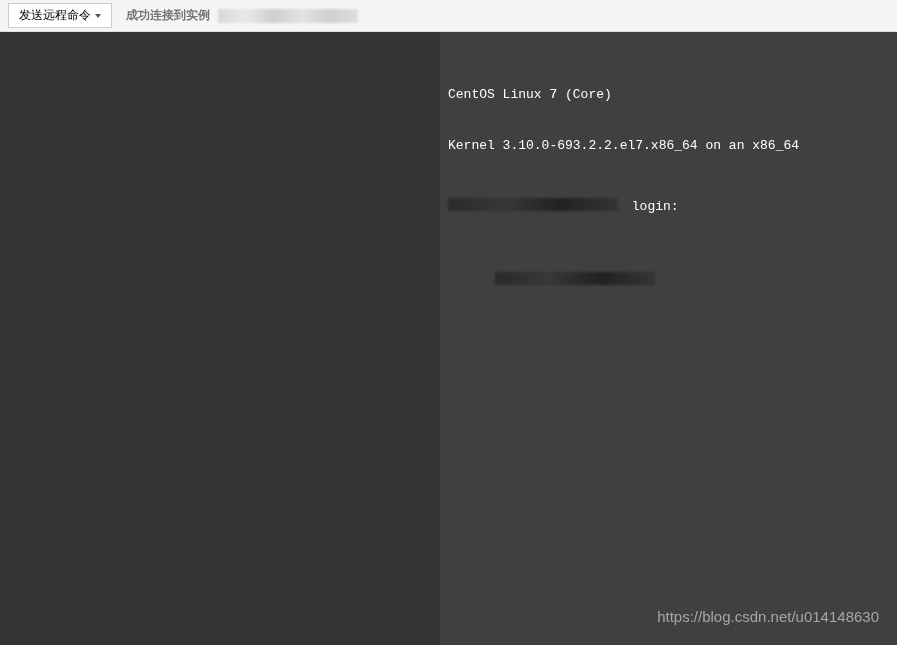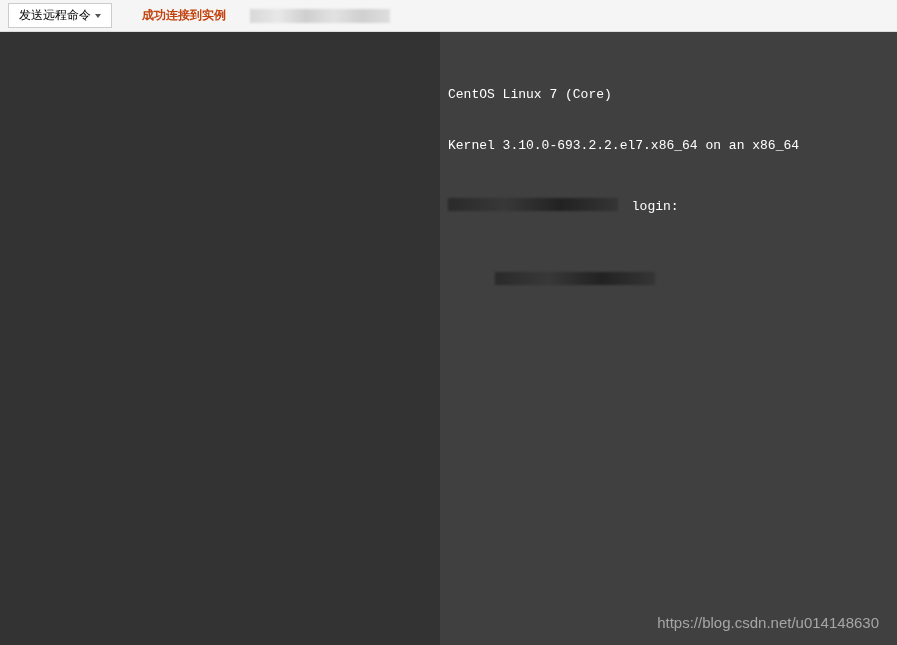--- a/index.html
+++ b/index.html
@@ -15,21 +15,21 @@
       overflow: hidden;
       position: relative;
     }
     .toolbar {
       height: 32px;
       background: #f5f5f5;
       border-bottom: 1px solid #ddd;
       display: flex;
       align-items: center;
       padding: 4px 8px;
-      gap: 24px;
+      gap: 8px;
     }
     .dropdown-btn {
       background: #fff;
       border: 1px solid #ccc;
       padding: 3px 10px;
       font-size: 12px;
       cursor: pointer;
       display: flex;
       align-items: center;
       gap: 2px;
@@ -40,21 +40,21 @@
       width: 0;
       height: 0;
       border-left: 3px solid transparent;
       border-right: 3px solid transparent;
       border-top: 4px solid #555;
       margin-left: 2px;
     }
     .status-text {
       font-size: 12px;
       font-weight: bold;
-      color: #c2410c;
+      color: #737373;
       margin-left: 6px;
     }
     .redacted-inline {
       display: inline-block;
       width: 140px;
       height: 14px;
       background: linear-gradient(90deg, #d8d8d8 0%, #e8e8e8 20%, #cfcfcf 40%, #e2e2e2 60%, #d0d0d0 80%, #dedede 100%);
       vertical-align: middle;
       filter: blur(1.2px);
     }
@@ -101,21 +101,21 @@
     .login-row {
       display: flex;
       margin-top: 10px;
     }
     .login-below {
       margin-top: 3px;
     }
     .watermark {
       position: absolute;
       right: 18px;
-      bottom: 14px;
+      bottom: 20px;
       color: #b8b8b8;
       font-family: Arial, sans-serif;
       font-size: 15px;
       opacity: 0.85;
     }
   </style>
 </head>
 <body>
 
 <div class="toolbar">

